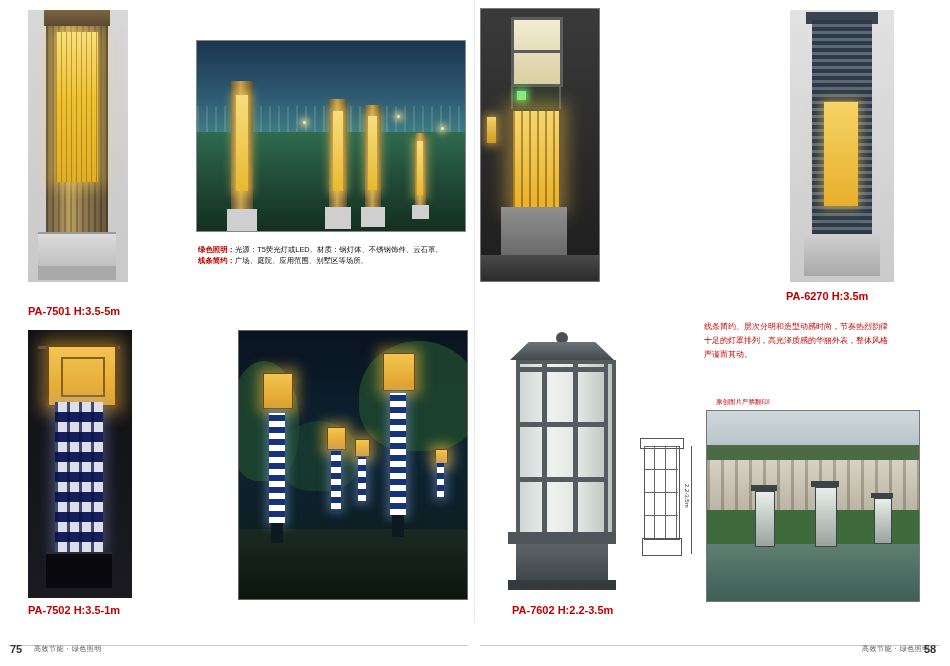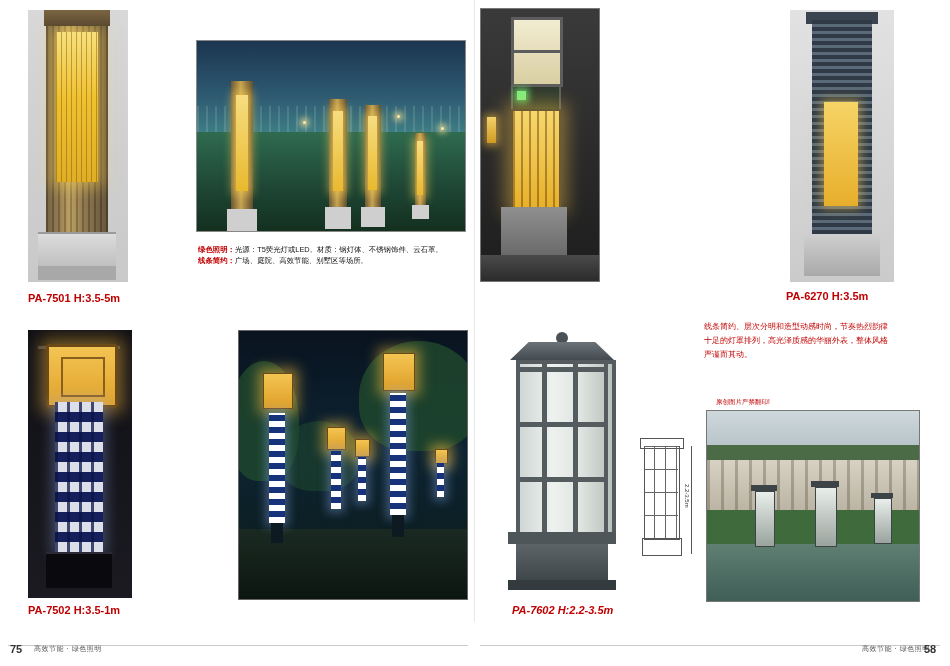--- a/index.html
+++ b/index.html
@@ -176,21 +176,21 @@
 
   <div class="spread-divider"></div>
 
   <div class="photo" id="p7501">
     <div class="sky"></div>
     <div class="shaft"></div>
     <div class="glow"></div>
     <div class="cap"></div>
     <div class="base"></div>
   </div>
-  <div class="caption" style="left:28px;top:292px;">PA-7501 H:3.5-5m</div>
+  <div class="caption" style="left:28px;top:305px;">PA-7501 H:3.5-5m</div>
 
   <div class="photo" id="photoPlaza">
     <div class="sky"></div>
     <div class="skyline"></div>
     <div class="ground"></div>
     <div class="col" style="left:34px;top:40px;width:22px;height:130px;"></div>
     <div class="cg" style="left:39px;top:54px;width:12px;height:96px;"></div>
     <div class="cb" style="left:30px;top:168px;width:30px;height:28px;"></div>
     <div class="col" style="left:132px;top:58px;width:18px;height:110px;"></div>
     <div class="cg" style="left:136px;top:70px;width:10px;height:80px;"></div>
@@ -201,21 +201,21 @@
     <div class="col" style="left:218px;top:92px;width:11px;height:74px;"></div>
     <div class="cg" style="left:220px;top:100px;width:6px;height:54px;"></div>
     <div class="cb" style="left:215px;top:164px;width:17px;height:14px;"></div>
     <div class="lamp" style="left:200px;top:74px;"></div>
     <div class="lamp" style="left:244px;top:86px;"></div>
     <div class="lamp" style="left:106px;top:80px;"></div>
   </div>
 
   <div class="spec" style="left:198px;top:244px;">
     <div><span class="lbl">绿色照明：</span><span>光源：T5荧光灯或LED。材质：钢灯体、不锈钢饰件、云石罩。</span></div>
-    <div><span class="lbl">线条简约：</span><span>广场、庭院、高效节能、别墅区等场所。</span></div>
+    <div><span class="lbl">线条简约：</span><span>广场、庭院、应用范围、别墅区等场所。</span></div>
   </div>
 
   <div class="photo" id="photoDoor">
     <div class="wall"></div>
     <div class="panel"></div>
     <div class="mid"></div>
     <div class="dot"></div>
     <div class="amber"></div>
     <div class="sidelamp"></div>
     <div class="base"></div>
@@ -271,21 +271,21 @@
   <div class="photo" id="p7602">
     <div class="finial"></div>
     <div class="roof"></div>
     <div class="body"></div>
     <div class="grid-v"></div>
     <div class="grid-h"></div>
     <div class="collar"></div>
     <div class="base"></div>
     <div class="foot"></div>
   </div>
-  <div class="caption" style="left:512px;top:604px;font-style:italic;">PA-7602 H:2.2-3.5m</div>
+  <div class="caption" style="left:512px;top:604px;">PA-7602 H:2.2-3.5m</div>
 
   <div class="photo" id="drawing" style="background:#fff;">
     <div class="d-roof"></div>
     <div class="d-body"></div>
     <div class="d-gv"></div>
     <div class="d-gh"></div>
     <div class="d-base"></div>
     <div class="dim"></div>
     <div class="dimtxt">2.2-3.5m</div>
   </div>

